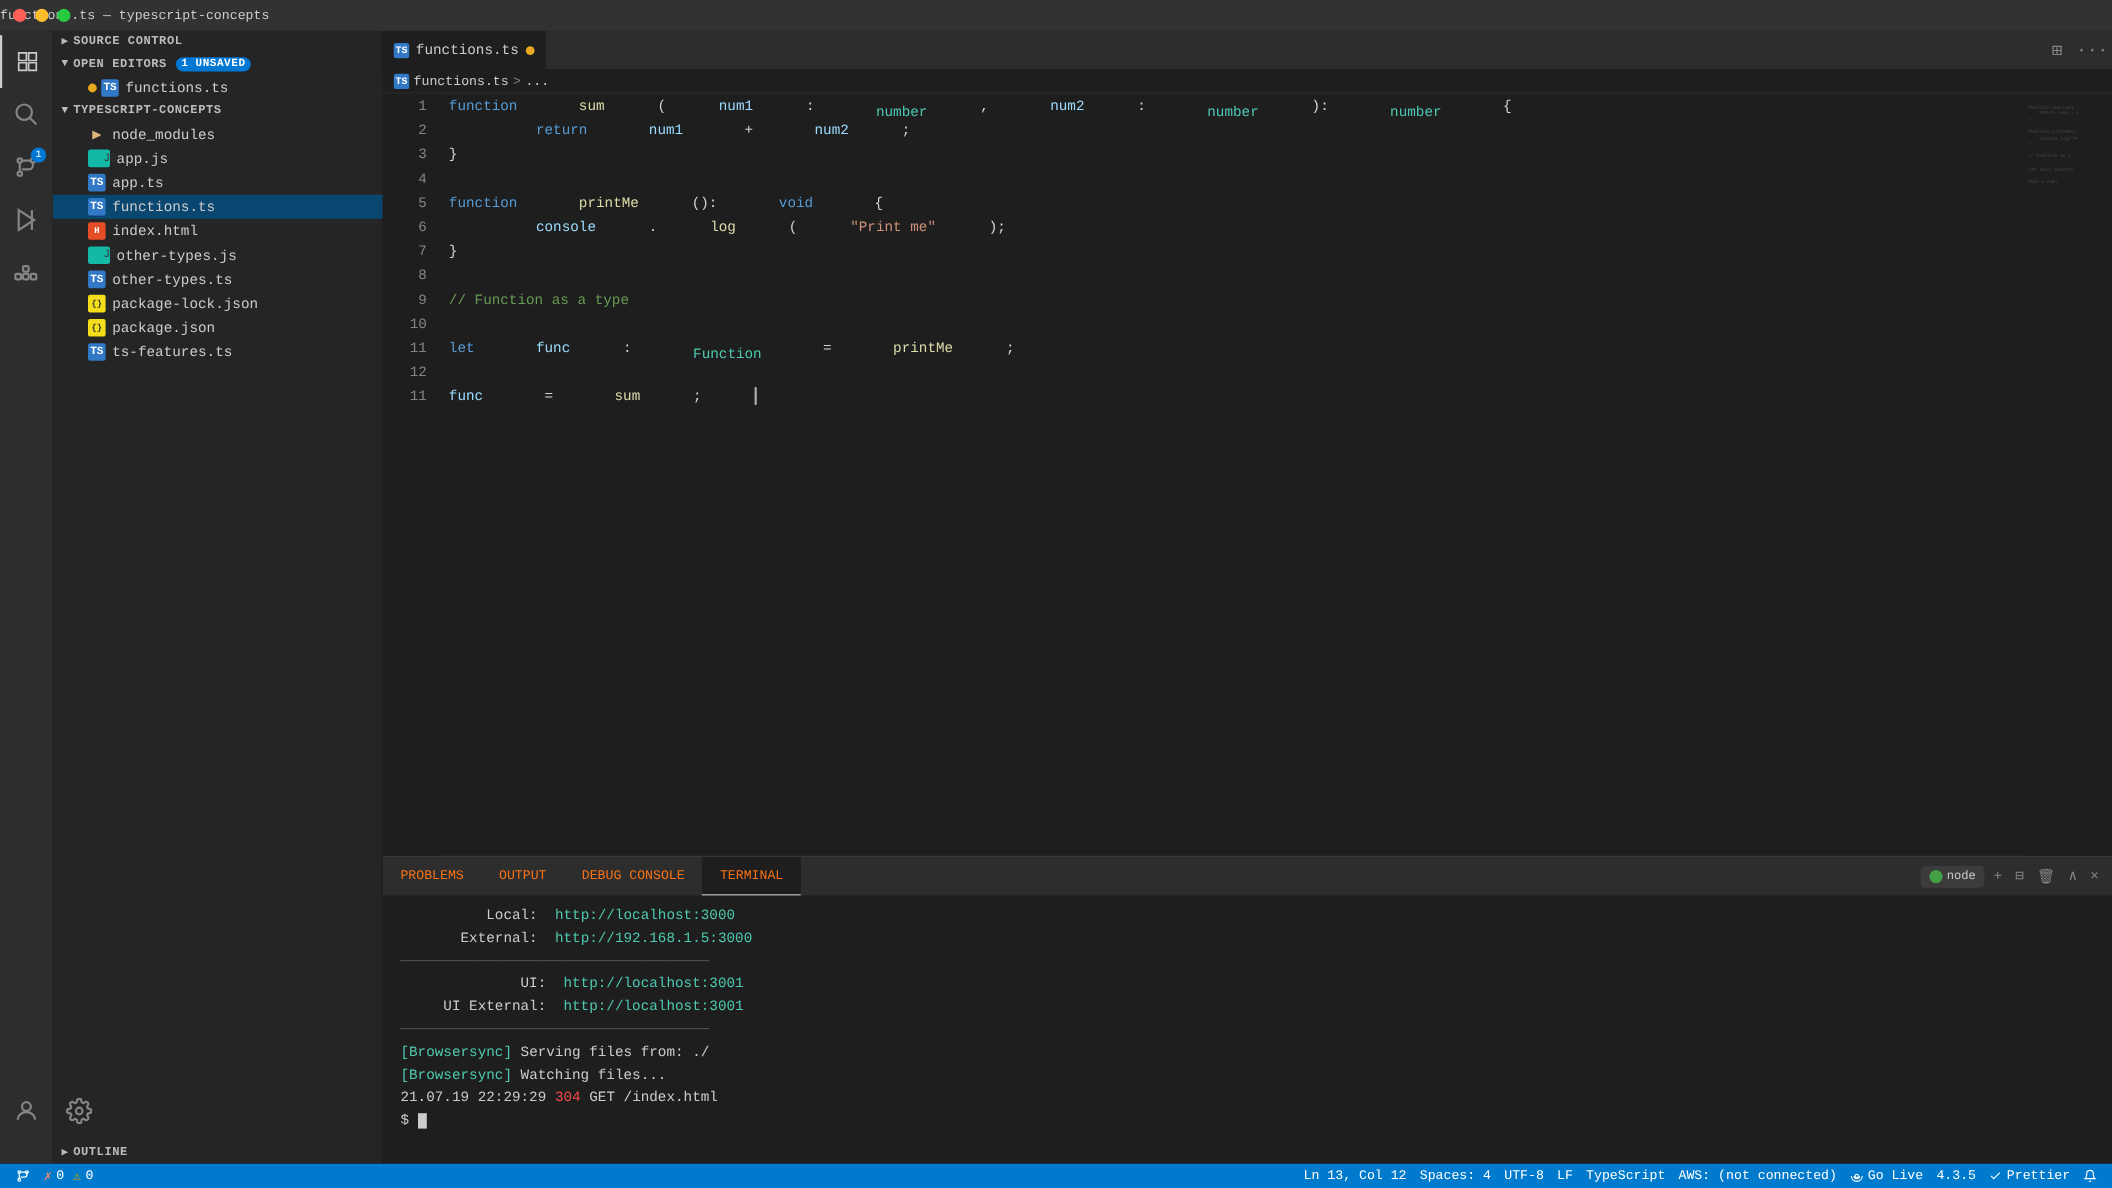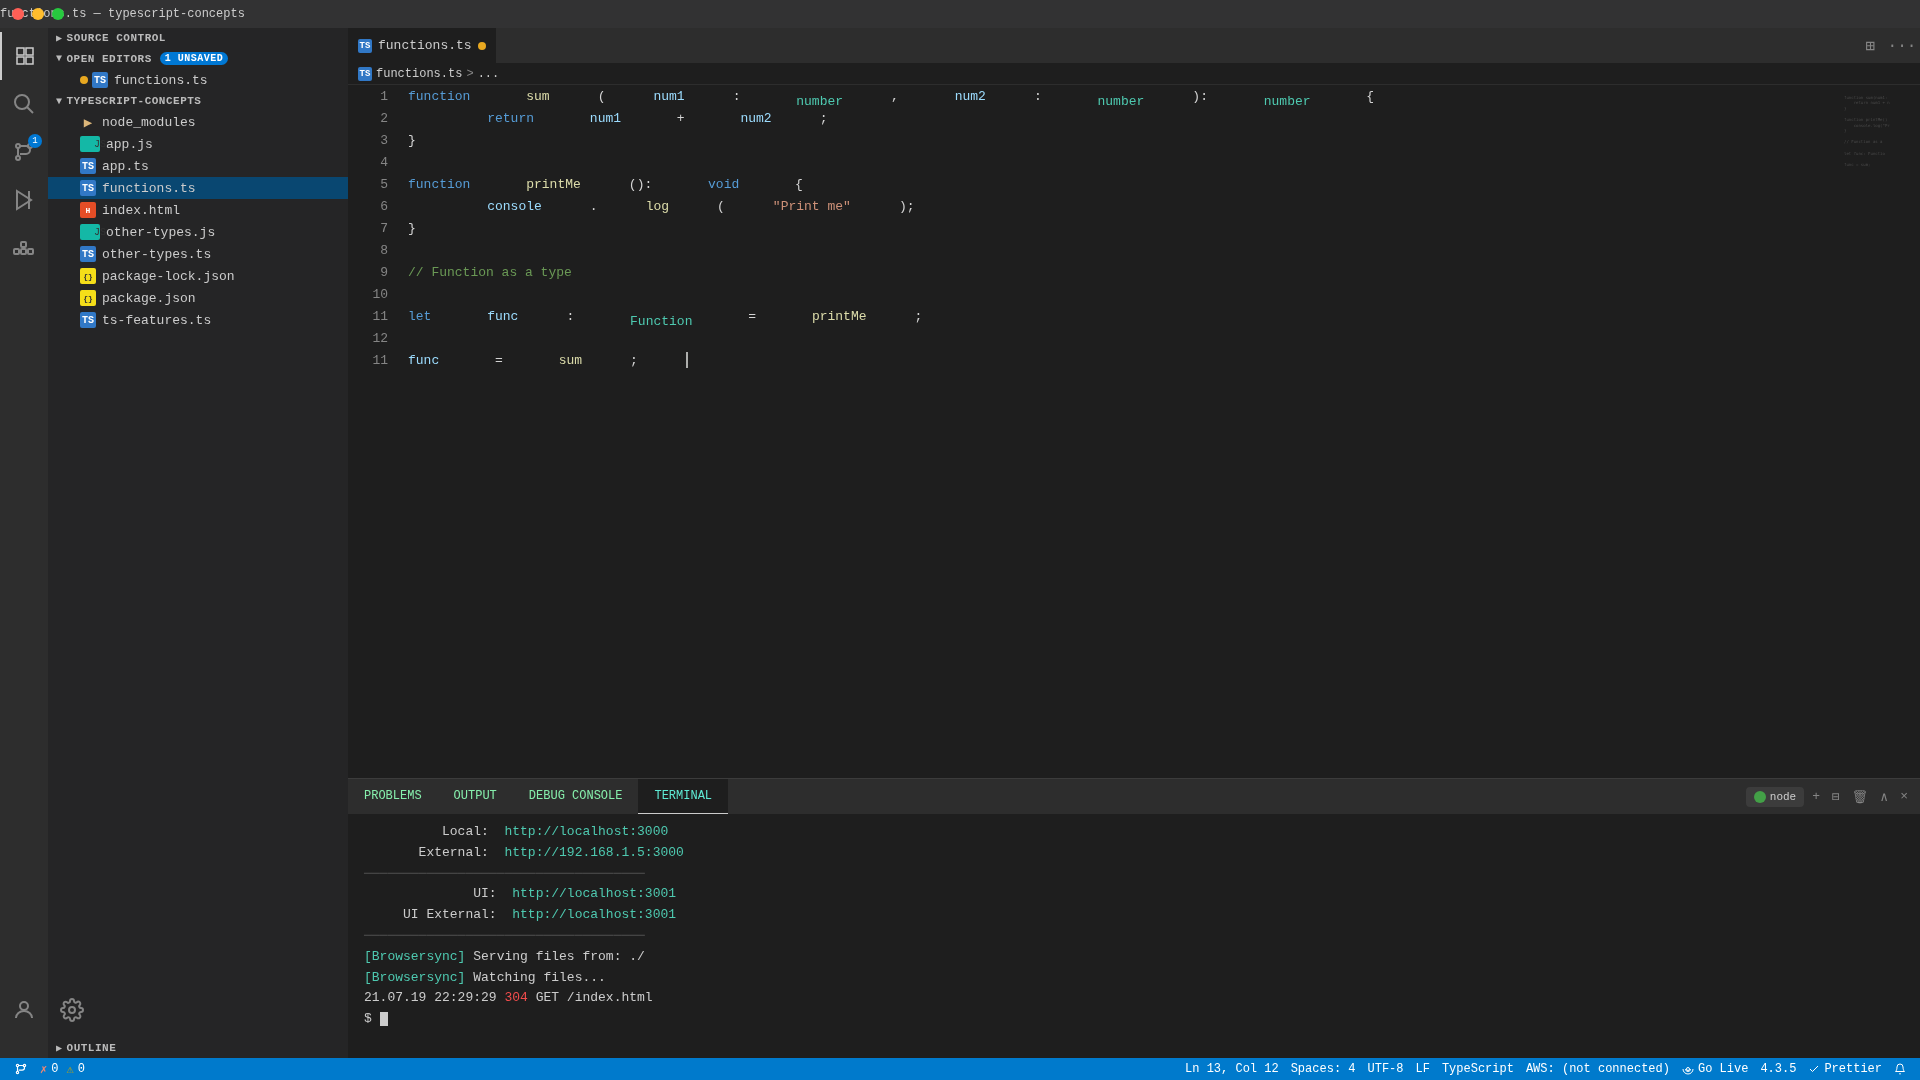--- a/index.html
+++ b/index.html
@@ -331,26 +331,26 @@
       display: flex;
       align-items: stretch;
       background: #2d2d2d;
       flex-shrink: 0;
     }
     .panel-tab {
       padding: 0 16px;
       display: flex;
       align-items: center;
       font-size: 12px;
-      color: #86efac;
+      color: #f97316;
       cursor: pointer;
       border-bottom: 1px solid transparent;
     }
     .panel-tab.active {
-      color: #5eead4;
+      color: #f97316;
       border-bottom: 1px solid #cccccc;
       background: #1e1e1e;
       font-family: Liberation Mono, monospace;
     }
     .panel-tab-actions {
       margin-left: auto;
       display: flex;
       align-items: center;
       gap: 4px;
       padding-right: 8px;

